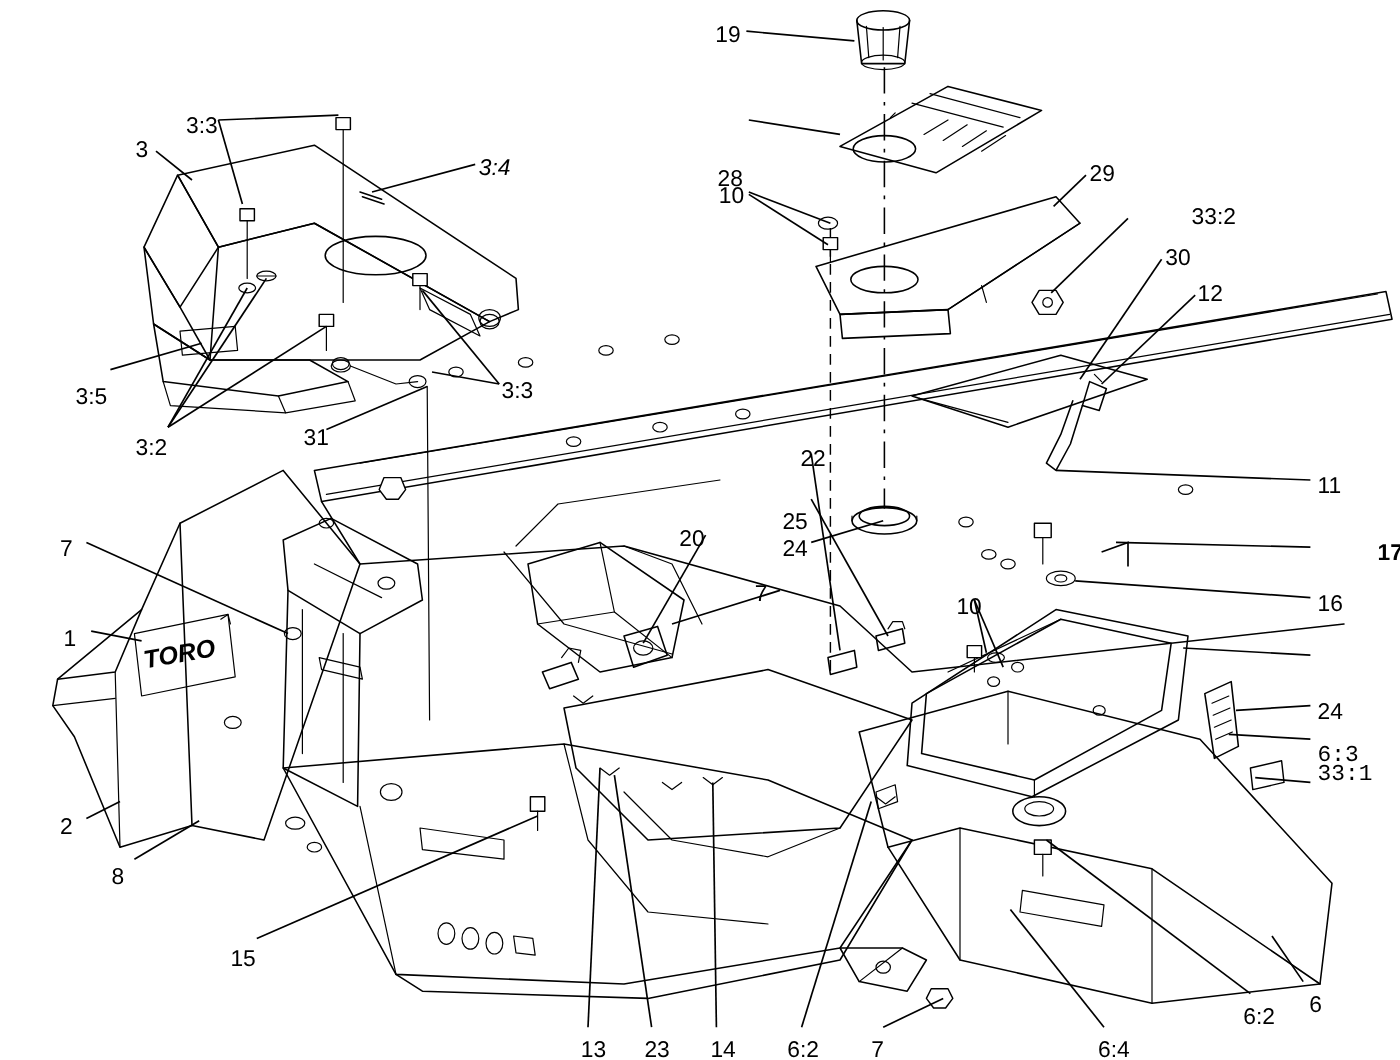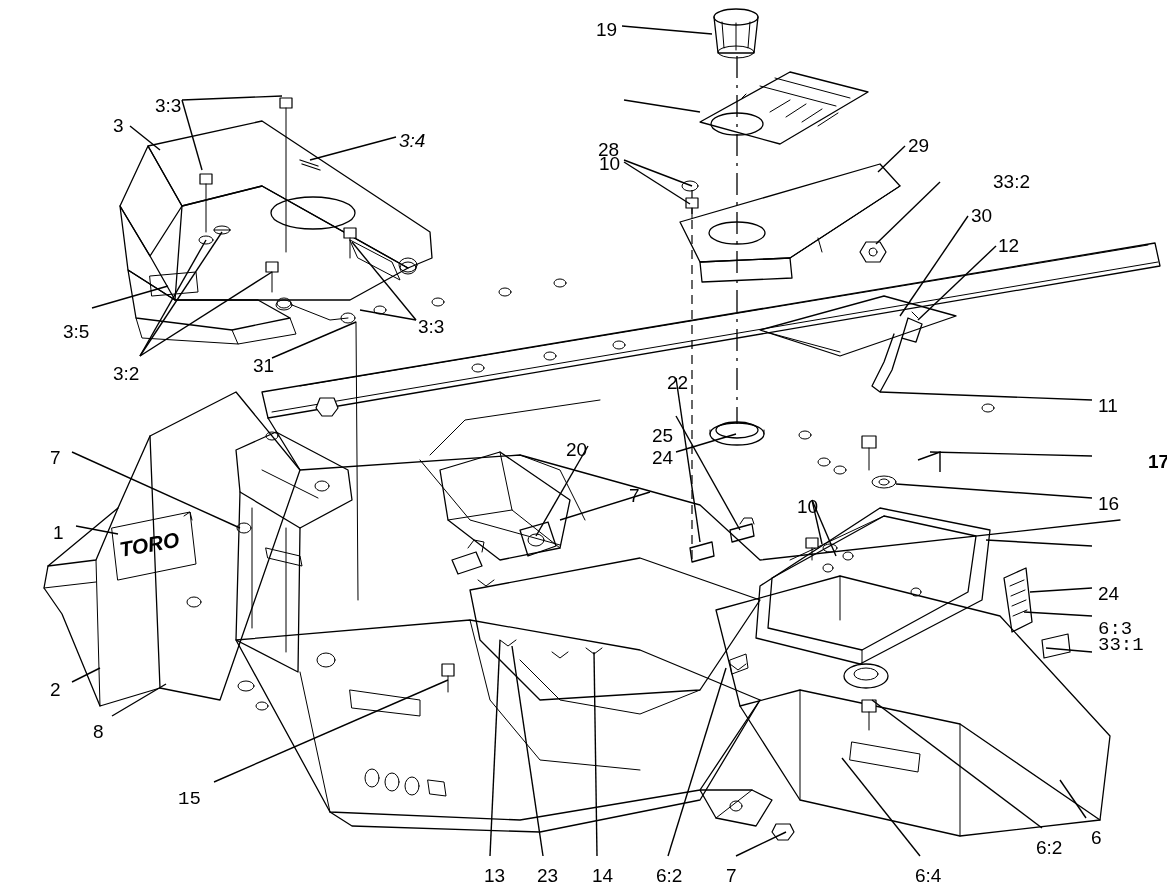--- a/index.html
+++ b/index.html
@@ -421,21 +421,21 @@
   <div class="callout" style="left:1098px;top:494px;">16</div>
   <div class="callout" style="left:629px; top:486px;">7</div>
   <div class="callout" style="left:797px; top:497px;">10</div>
   <div class="callout" style="left:53px;  top:523px;">1</div>
   <div class="callout" style="left:1142px;top:542px;margin-left:36px;">21</div>
   <div class="callout" style="left:1098px;top:584px;">24</div>
   <div class="callout" style="left:1098px;top:636px;font-family:Liberation Mono, monospace;">33:1</div>
   <div class="callout" style="left:1098px;top:620px;font-family:Liberation Mono, monospace;">6:3</div>
   <div class="callout" style="left:50px;  top:680px;">2</div>
   <div class="callout" style="left:93px;  top:722px;">8</div>
-  <div class="callout" style="left:178px; top:790px;font-family:Liberation Mono, monospace;">15</div>
+  <div class="callout" style="left:192px; top:790px;">15</div>
   <div class="callout" style="left:1091px;top:828px;">6</div>
   <div class="callout" style="left:1036px;top:838px;">6:2</div>
   <div class="callout" style="left:484px; top:866px;">13</div>
   <div class="callout" style="left:537px; top:866px;">23</div>
   <div class="callout" style="left:592px; top:866px;">14</div>
   <div class="callout" style="left:656px; top:866px;">6:2</div>
   <div class="callout" style="left:726px; top:866px;">7</div>
   <div class="callout" style="left:915px; top:866px;">6:4</div>
 
 </div>

